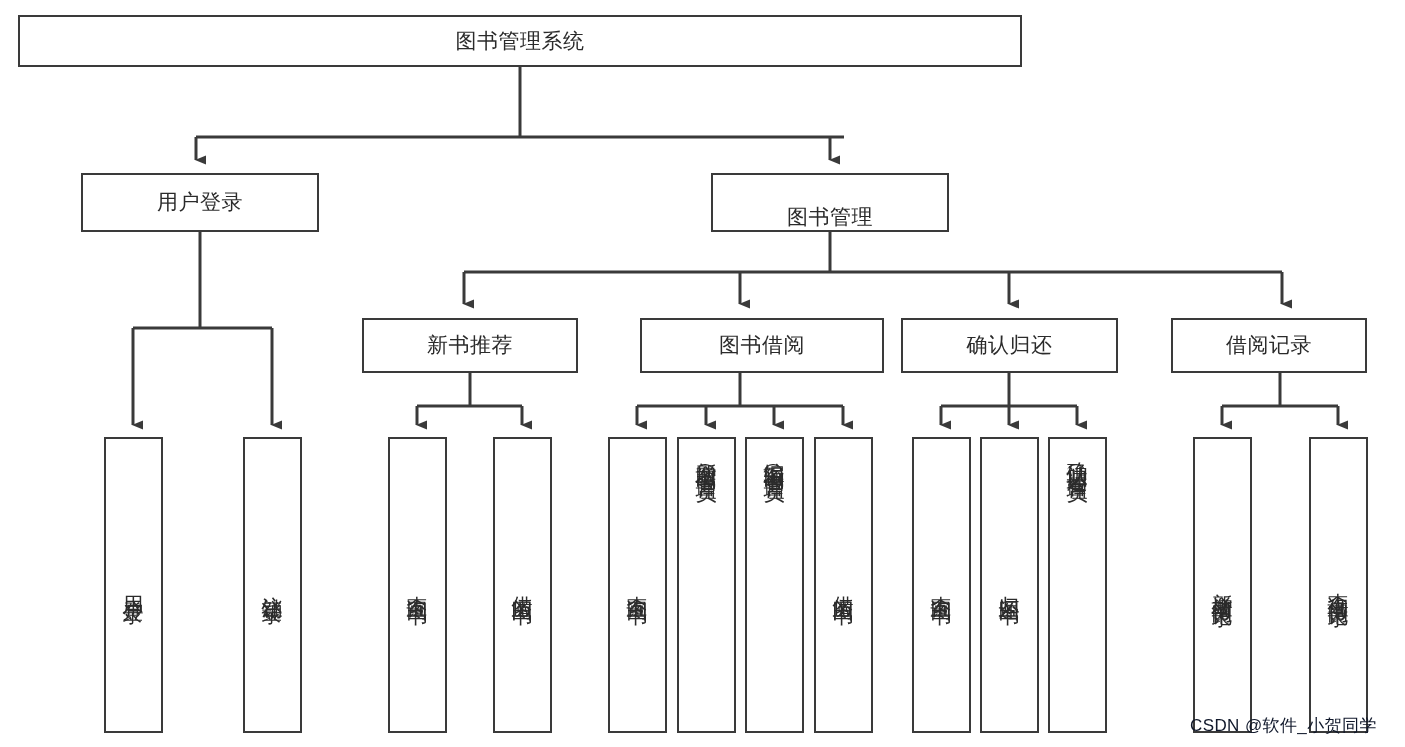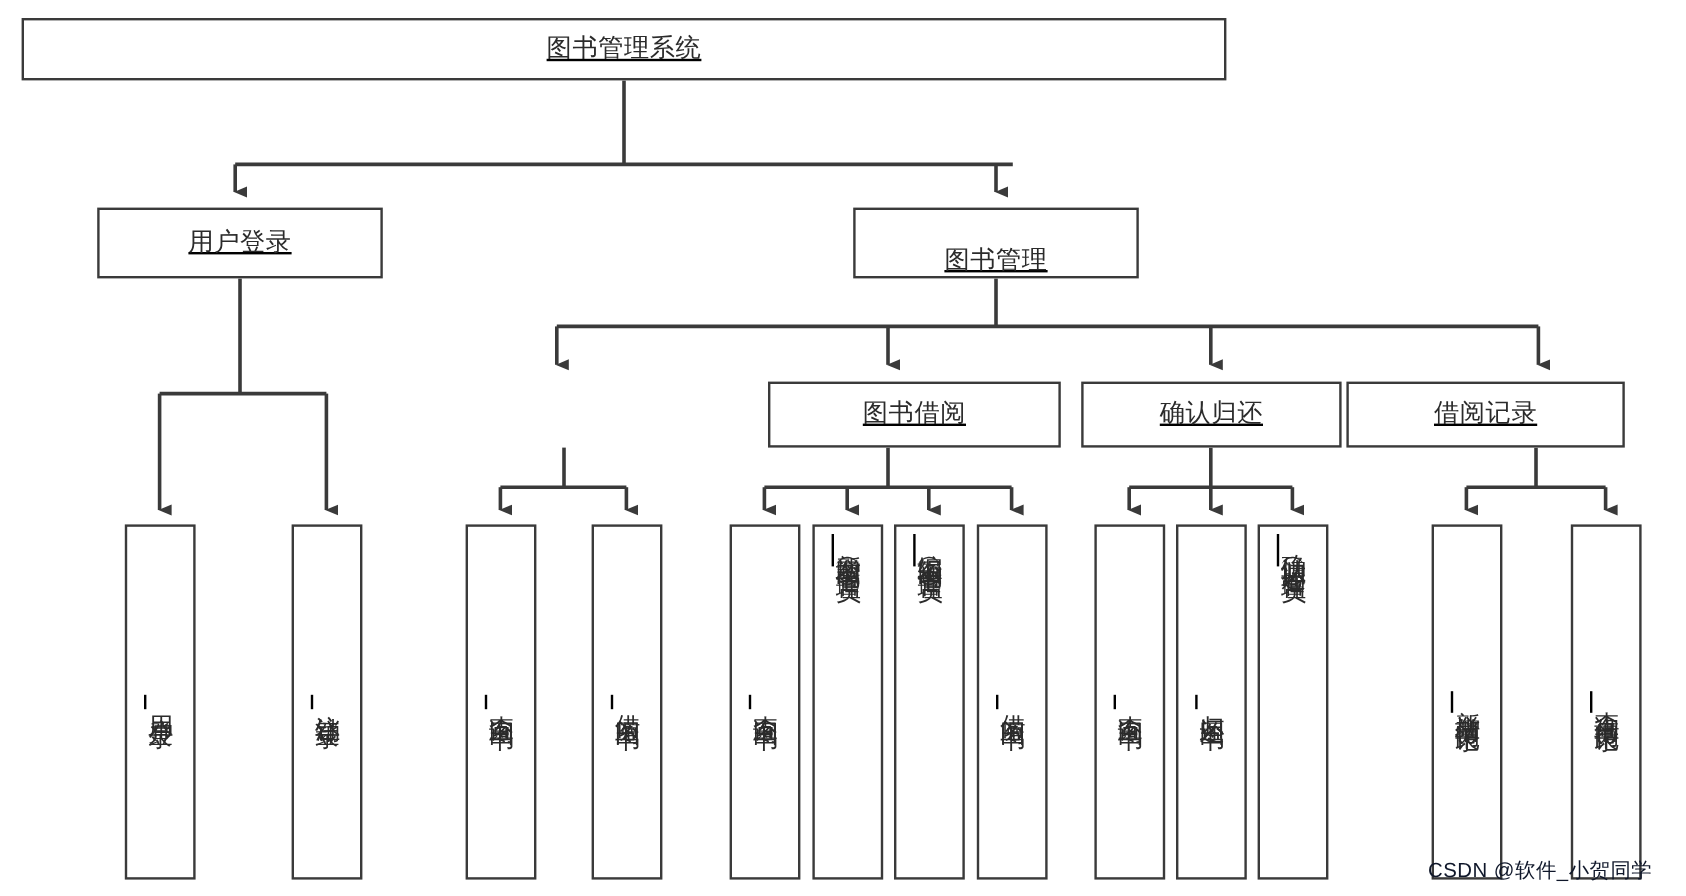--- a/index.html
+++ b/index.html
@@ -26,21 +26,20 @@
   }
   .node-box {
     position: absolute;
     box-sizing: border-box;
     background: #ffffff;
     border: 2.5px solid #3a3a3a;
     display: flex;
     align-items: center;
     justify-content: center;
     z-index: 2;
-    text-decoration: underline;
   }
   .node-label {
     color: #2b2b2b;
     text-align: center;
     line-height: 1.18;
     letter-spacing: 0.5px;
     white-space: pre;
   }
   .node-horizontal .node-label {
     font-size: 21px;
@@ -150,27 +149,30 @@
     <span class="node-label">图书管理系统</span>
   </div>
 
   <div class="node-box node-horizontal" style="left:81px; top:173px; width:238px; height:59px;">
     <span class="node-label">用户登录</span>
   </div>
   <div class="node-box node-horizontal" style="left:711px; top:173px; width:238px; height:59px;align-items:flex-end;">
     <span class="node-label">图书管理</span>
   </div>
 
+  <div class="node-box node-horizontal" style="left:362px; top:318px; width:216px; height:55px;">
+    <span class="node-label">新书推荐</span>
+  </div>
   <div class="node-box node-horizontal" style="left:640px; top:318px; width:244px; height:55px;">
     <span class="node-label">图书借阅</span>
   </div>
   <div class="node-box node-horizontal" style="left:901px; top:318px; width:217px; height:55px;">
     <span class="node-label">确认归还</span>
   </div>
-  <div class="node-box node-horizontal" style="left:1122px; top:318px; width:232px; height:55px;">
+  <div class="node-box node-horizontal" style="left:1171px; top:318px; width:196px; height:55px;">
     <span class="node-label">借阅记录</span>
   </div>
 
   <div class="node-box node-vertical v-center" style="left:104px; top:437px; width:59px; height:296px;">
     <span class="node-label">用户登录</span>
   </div>
   <div class="node-box node-vertical v-center" style="left:243px; top:437px; width:59px; height:296px;">
     <span class="node-label">注销登录</span>
   </div>
 

